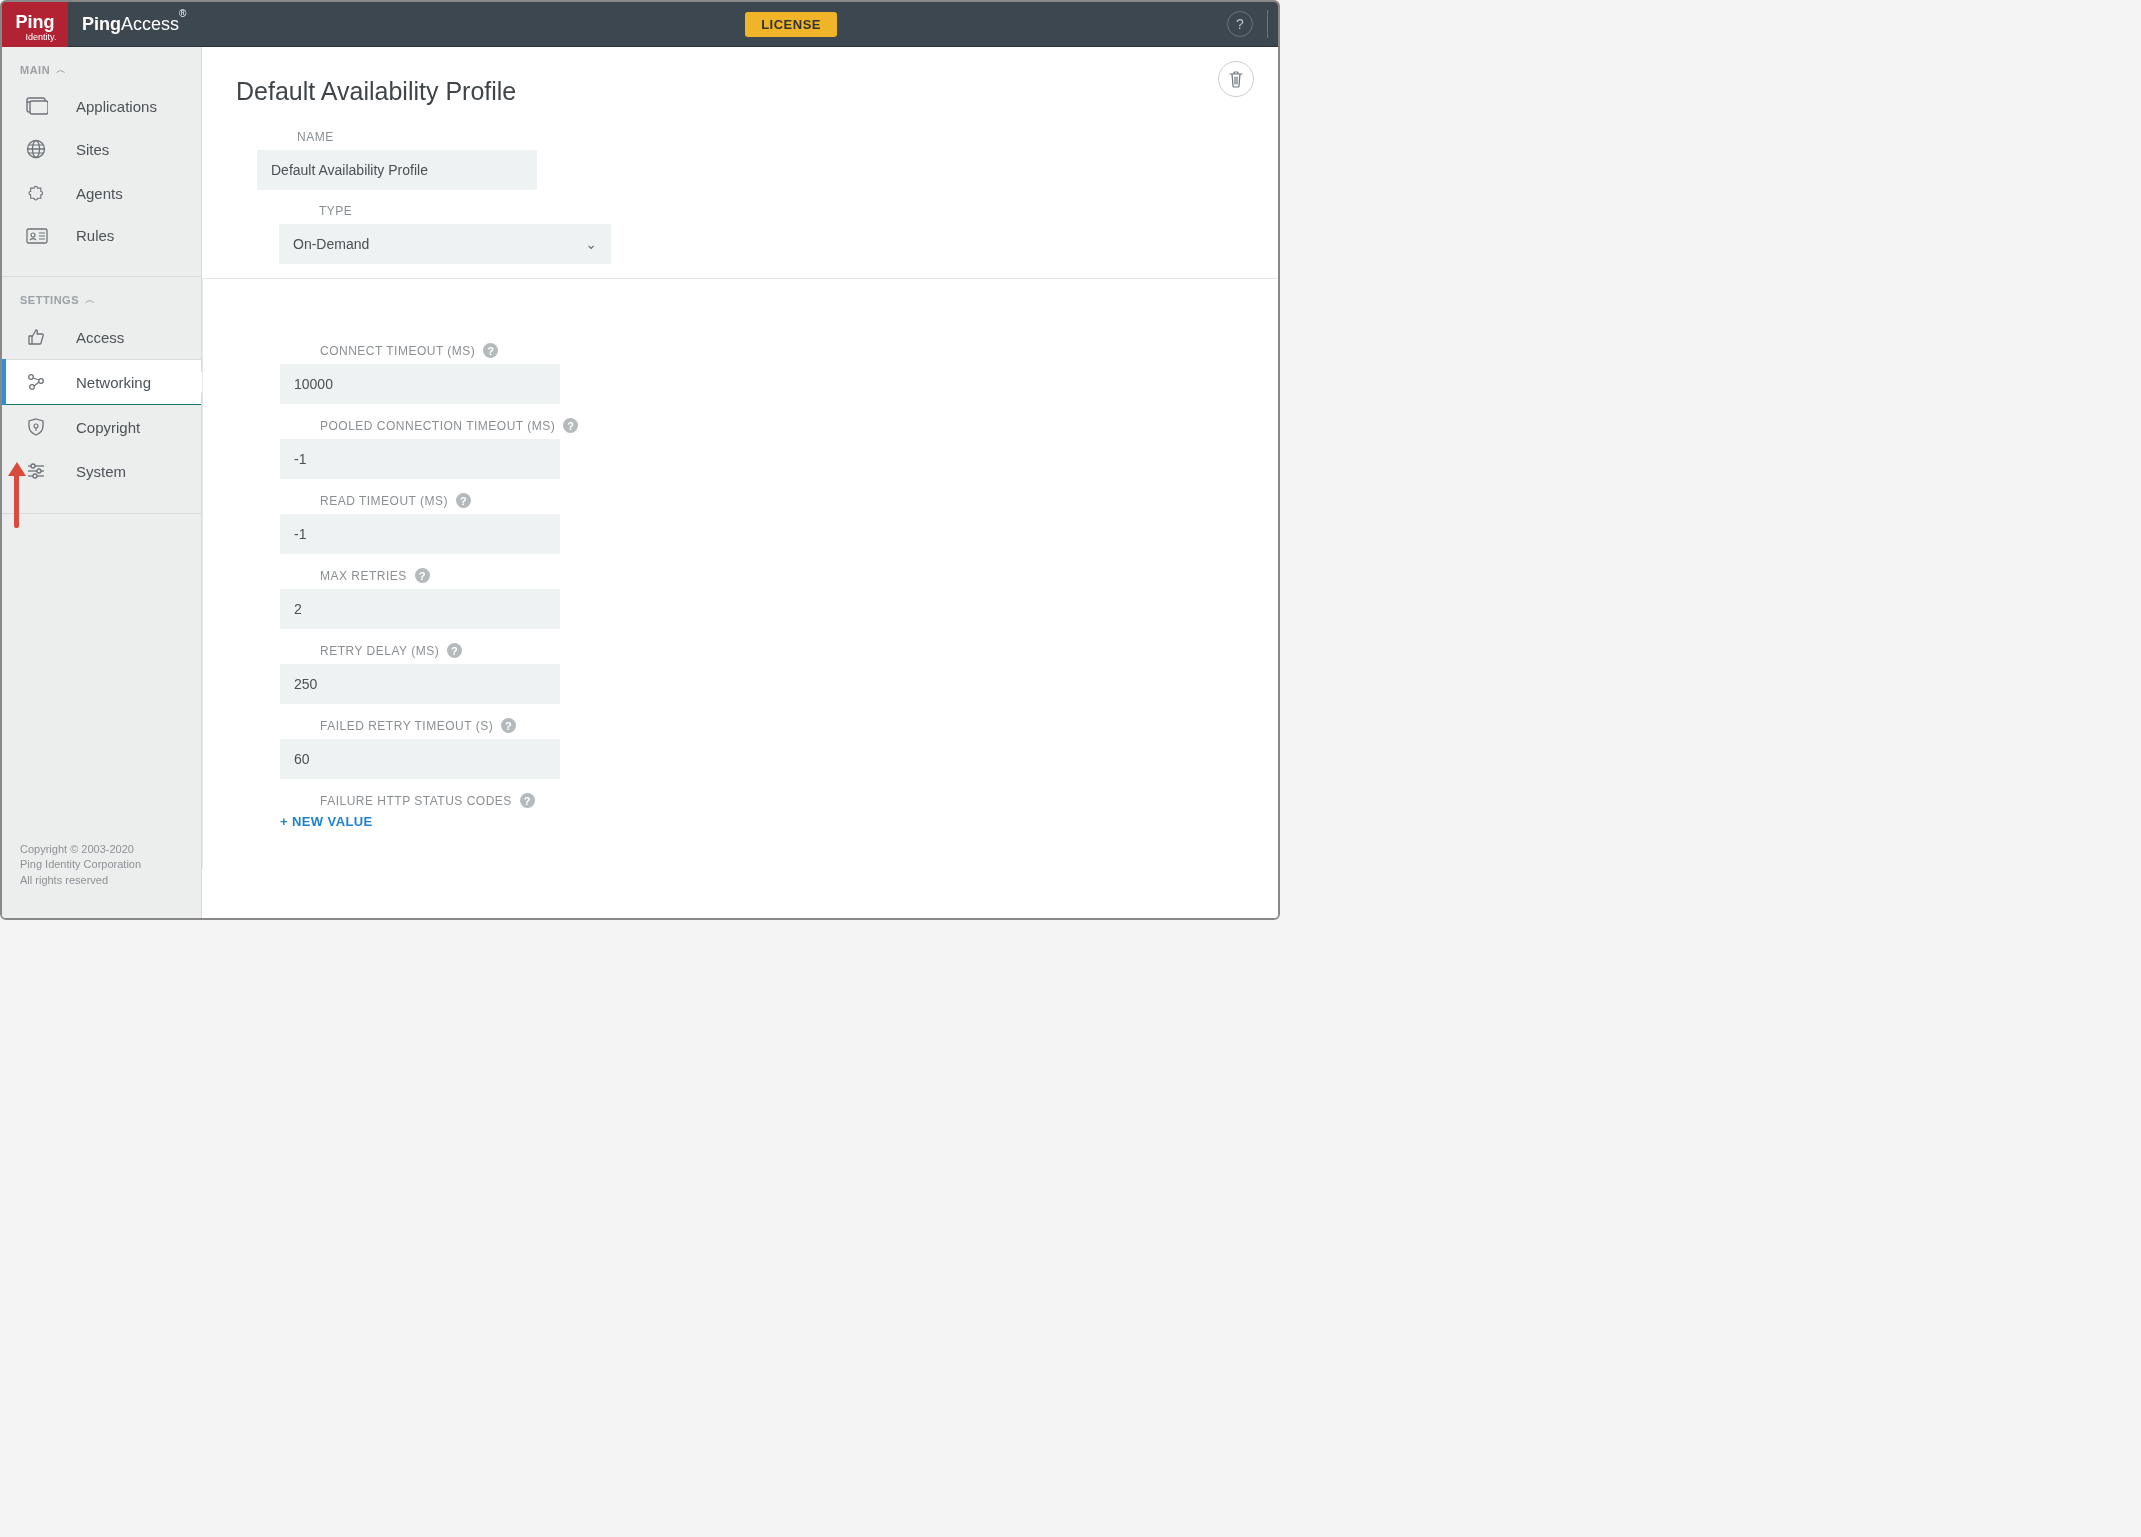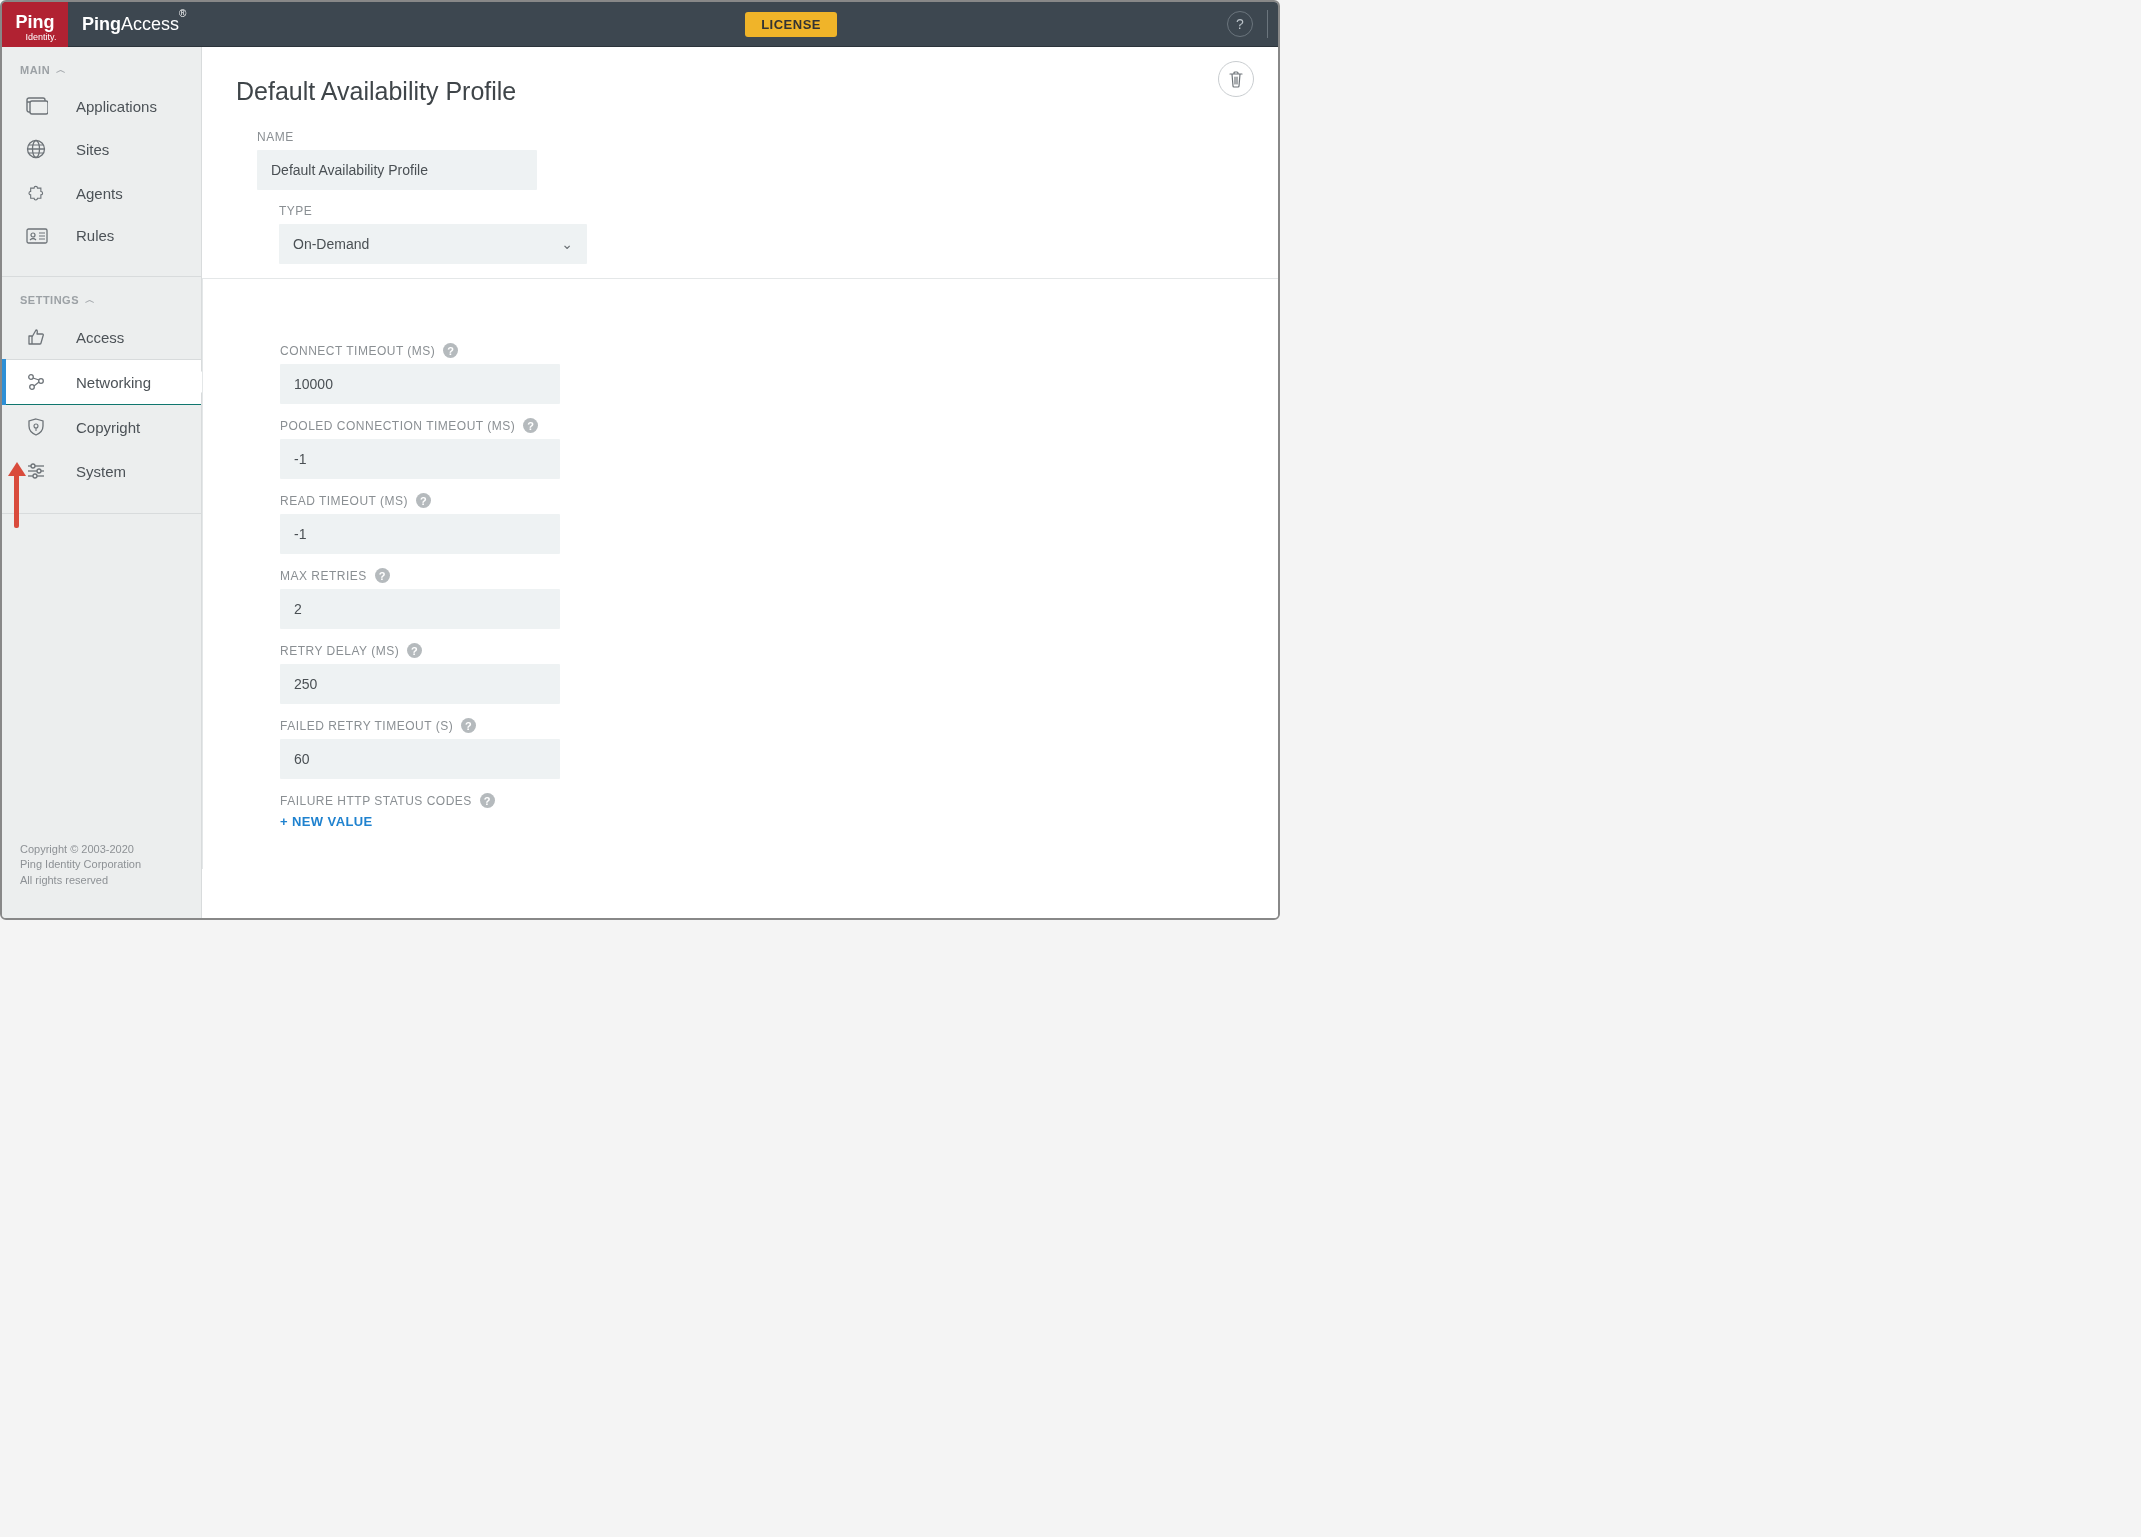--- a/index.html
+++ b/index.html
@@ -142,37 +142,37 @@
     display:flex;align-items:center;justify-content:center;
     color:#6d7378;
   }
   .form-area { padding: 0 0 0 55px; }
   .field { margin-top: 14px; }
   .field-label {
     font-size:12px;
     letter-spacing:0.5px;
     color:#8a8f93;
     margin-bottom:6px;
-    display:flex;align-items:flex-end;gap:8px;
+    display:flex;align-items:flex-end;gap:8px;margin-left:40px;
   }
   .help-q {
     width:15px;height:15px;border-radius:50%;
     background:#b5babd;color:#fff;font-size:11px;font-weight:bold;
     display:inline-flex;align-items:center;justify-content:center;
   }
   .text-input, .select {
     width: 280px;
     background:#eef2f3;
     border:none;
     padding:12px 14px;
     font-size:14px;
     color:#4a5054;
     border-radius:1px;
   }
-  .select { display:flex;align-items:center;justify-content:space-between;width:308px;}
+  .select { display:flex;align-items:center;justify-content:space-between;width:332px;}
   .select .chev { color:#6c7276; }
   .inner-block {
     margin-top:14px;
     border-top:1px solid #e4e7e8;
     padding:50px 0 40px 22px;
     margin-left:-55px;
     padding-left:77px;
     border-left:1px solid #e4e7e8;
     width: calc(100% + 55px);
   }

